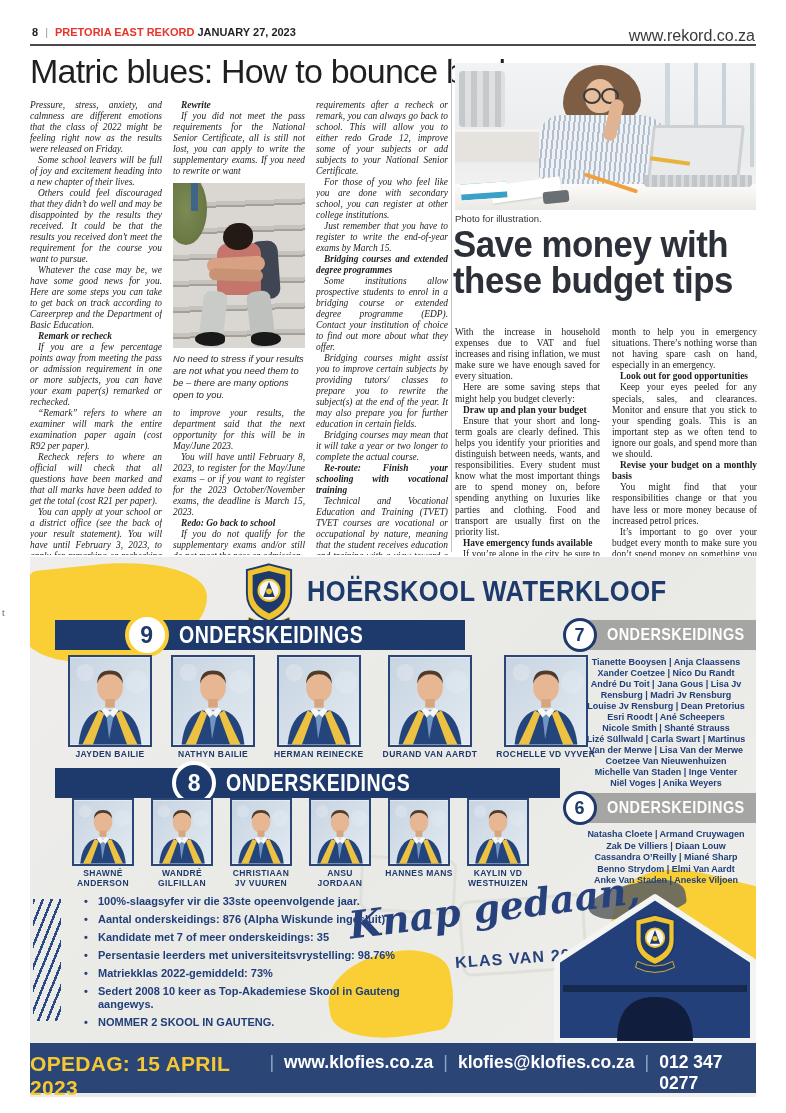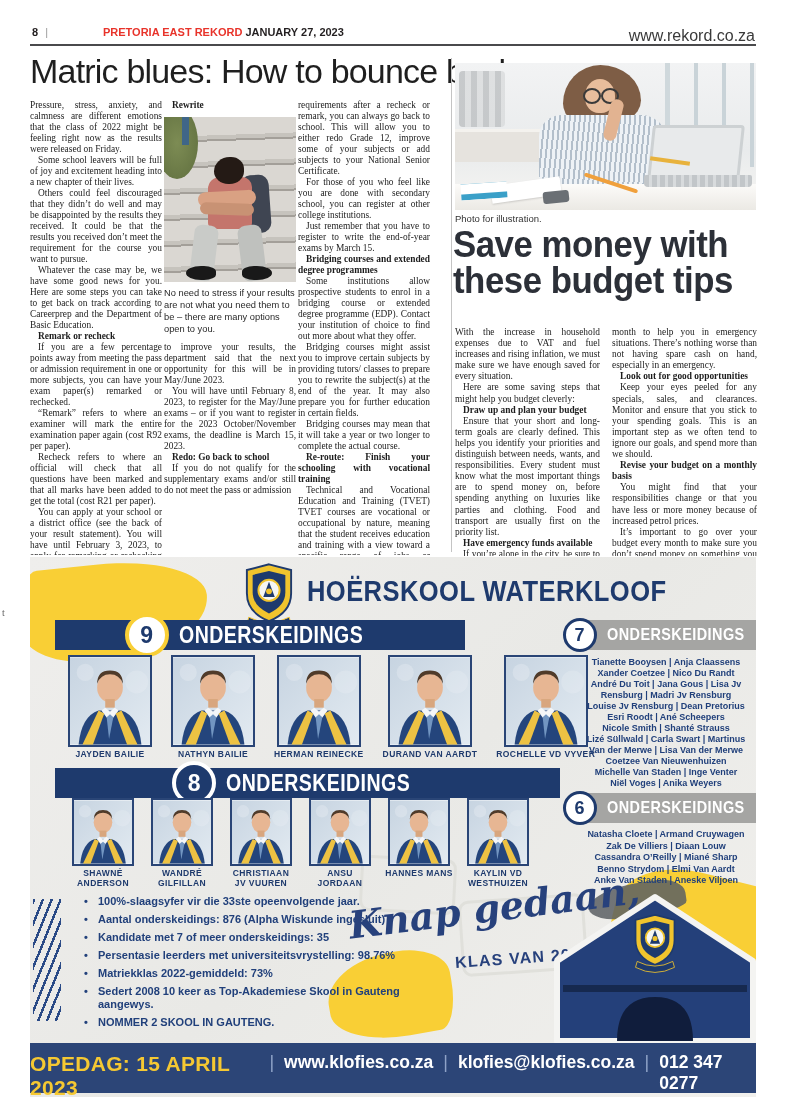--- a/index.html
+++ b/index.html
@@ -2,27 +2,27 @@
 <html><head>
 <meta charset="utf-8">
 <style>
   html,body{margin:0;padding:0;background:#fff;}
   #page{position:relative;width:786px;height:1113px;background:#ffffff;overflow:hidden;
         font-family:"Liberation Sans",sans-serif;color:#1c1c1c;}
 
   
   .hdr{position:absolute;top:26px;left:32px;font-size:11px;font-weight:bold;color:#231f20;white-space:nowrap;}
   .hdr .sep{color:#9a9a9a;margin:0 7px;font-weight:normal;}
-  .hdr .mast{color:#e8332a;margin-left:48px;}
+  .hdr .mast{color:#e8332a;}
   .hdr-right{position:absolute;top:27px;right:31px;font-size:16px;color:#3a3a3a;}
   .hdr-rule{position:absolute;top:44px;left:30px;right:30px;height:2px;background:#4a4a4c;}
 
   
   .matric-hl{position:absolute;left:30px;top:52px;font-size:34px;color:#1f1f1f;letter-spacing:-0.8px;white-space:nowrap;}
-  .news-cols{position:absolute;left:30px;top:100px;width:418px;height:455px;display:flex;gap:2px;}
+  .news-cols{position:absolute;left:30px;top:100px;width:418px;height:455px;display:flex;gap:11px;font-style:italic;}
   .ncol{width:132px;overflow:hidden;font-family:"Liberation Serif",serif;font-size:9.4px;line-height:1.17;
         color:#1c1c1c;text-align:justify;}
   .ncol p{margin:0;text-indent:8px;}
   .ncol p.first{text-indent:0;}
   .ncol p.sub{font-weight:bold;}
   .img-cap{font-family:"Liberation Sans",sans-serif;font-size:9.3px;line-height:1.3;color:#2a2a2a;
            text-align:left;margin:5px 0 7px;}
   .vrule{position:absolute;left:451px;top:58px;width:1px;height:494px;background:#c4c4c4;}
   .stray{position:absolute;left:2px;top:607px;font-family:"Liberation Serif",serif;font-size:10px;color:#666;}
 
@@ -198,20 +198,21 @@
       <p>Others could feel discouraged that they didn’t do well and may be disappointed by the results they received. It could be that the results you received don’t meet the requirement for the course you want to pursue.</p>
       <p>Whatever the case may be, we have some good news for you. Here are some steps you can take to get back on track according to Careerprep and the Department of Basic Education.</p>
       <p class="sub">Remark or recheck</p>
       <p>If you are a few percentage points away from meeting the pass or admission requirement in one or more subjects, you can have your exam paper(s) remarked or rechecked.</p>
       <p>“Remark” refers to where an examiner will mark the entire examination paper again (cost R92 per paper).</p>
       <p>Recheck refers to where an official will check that all questions have been marked and that all marks have been added to get the total (cost R21 per paper).</p>
       <p>You can apply at your school or a district office (see the back of your result statement). You will have until February 3, 2023, to apply for remarking or rechecking exam papers. You can try this before taking any other steps. It may well be enough.</p>
     </div>
     <div class="ncol">
       <p class="sub">Rewrite</p>
+      <p>If you did not meet the pass requirements for the National Senior Certificate, all is still not lost, you can apply to write the supplementary exams. If you need to rewrite or want</p>
       <div class="steps-photo">
         <div class="sp-bush"></div>
         <div class="sp-pole"></div>
         <div class="sp-bag"></div>
         <div class="sp-torso"></div>
         <div class="sp-head"></div>
         <div class="sp-arms"></div>
         <div class="sp-arm2"></div>
         <div class="sp-legL"></div>
         <div class="sp-legR"></div>

